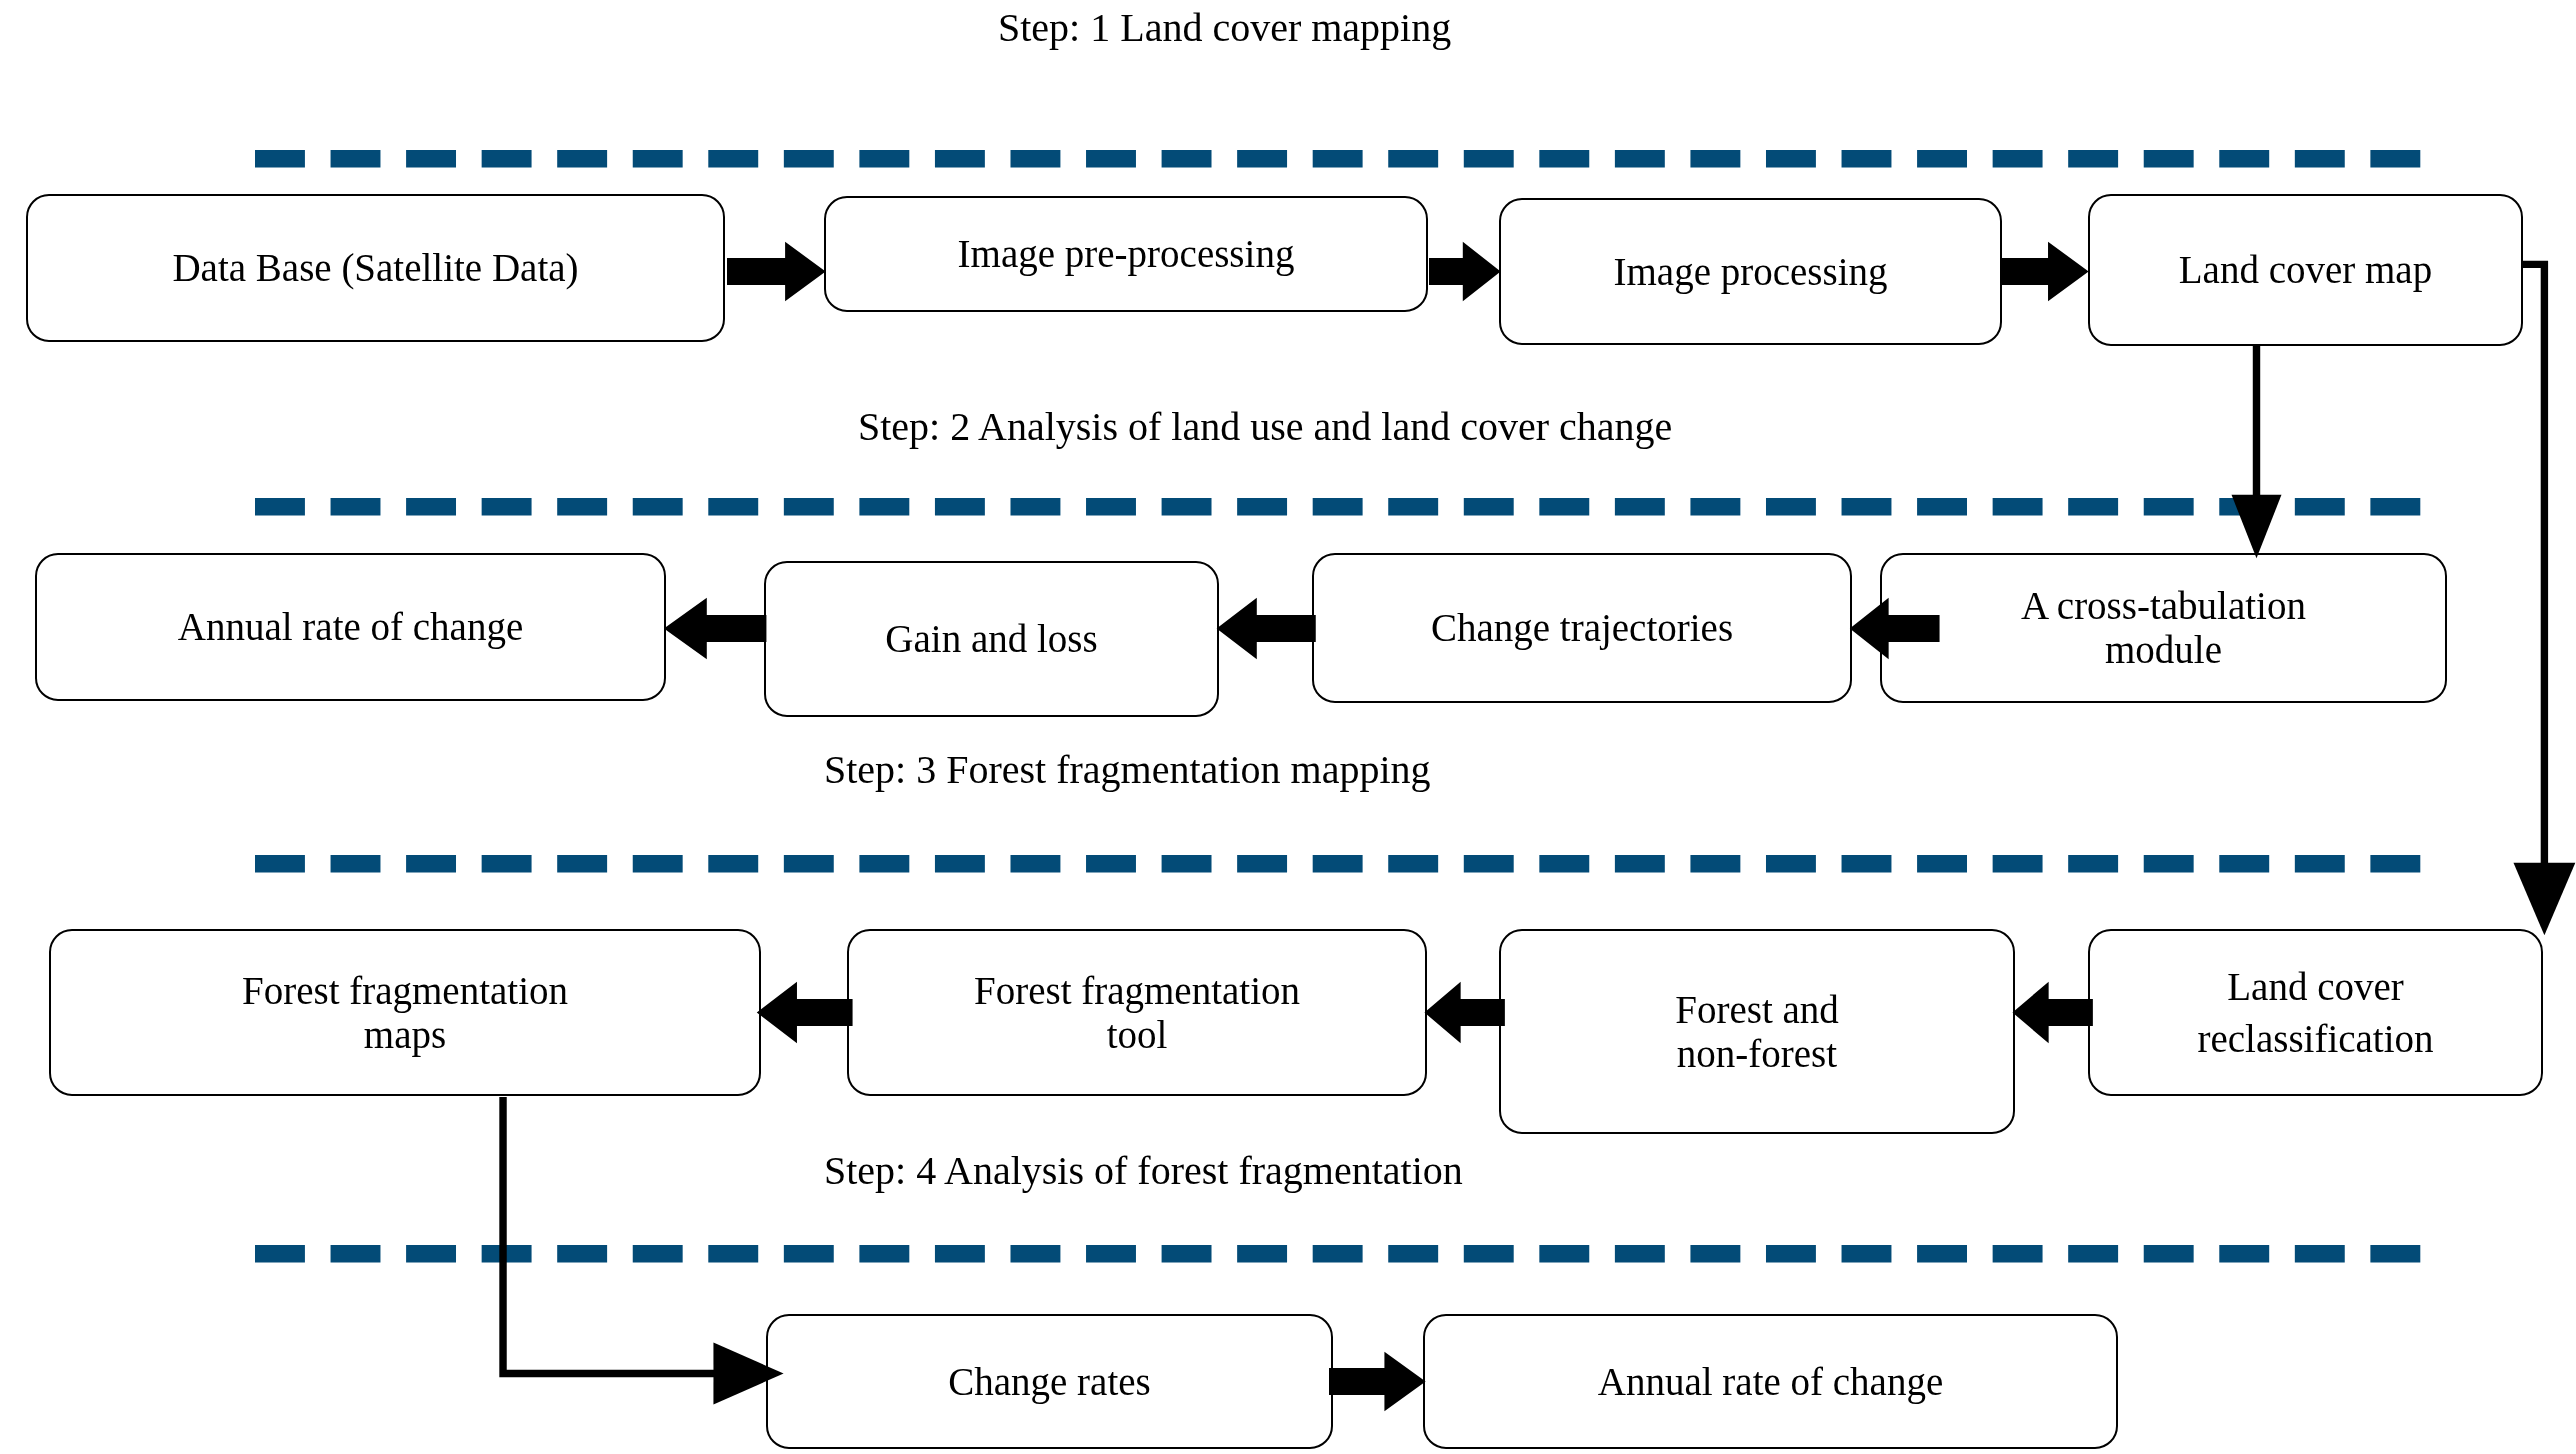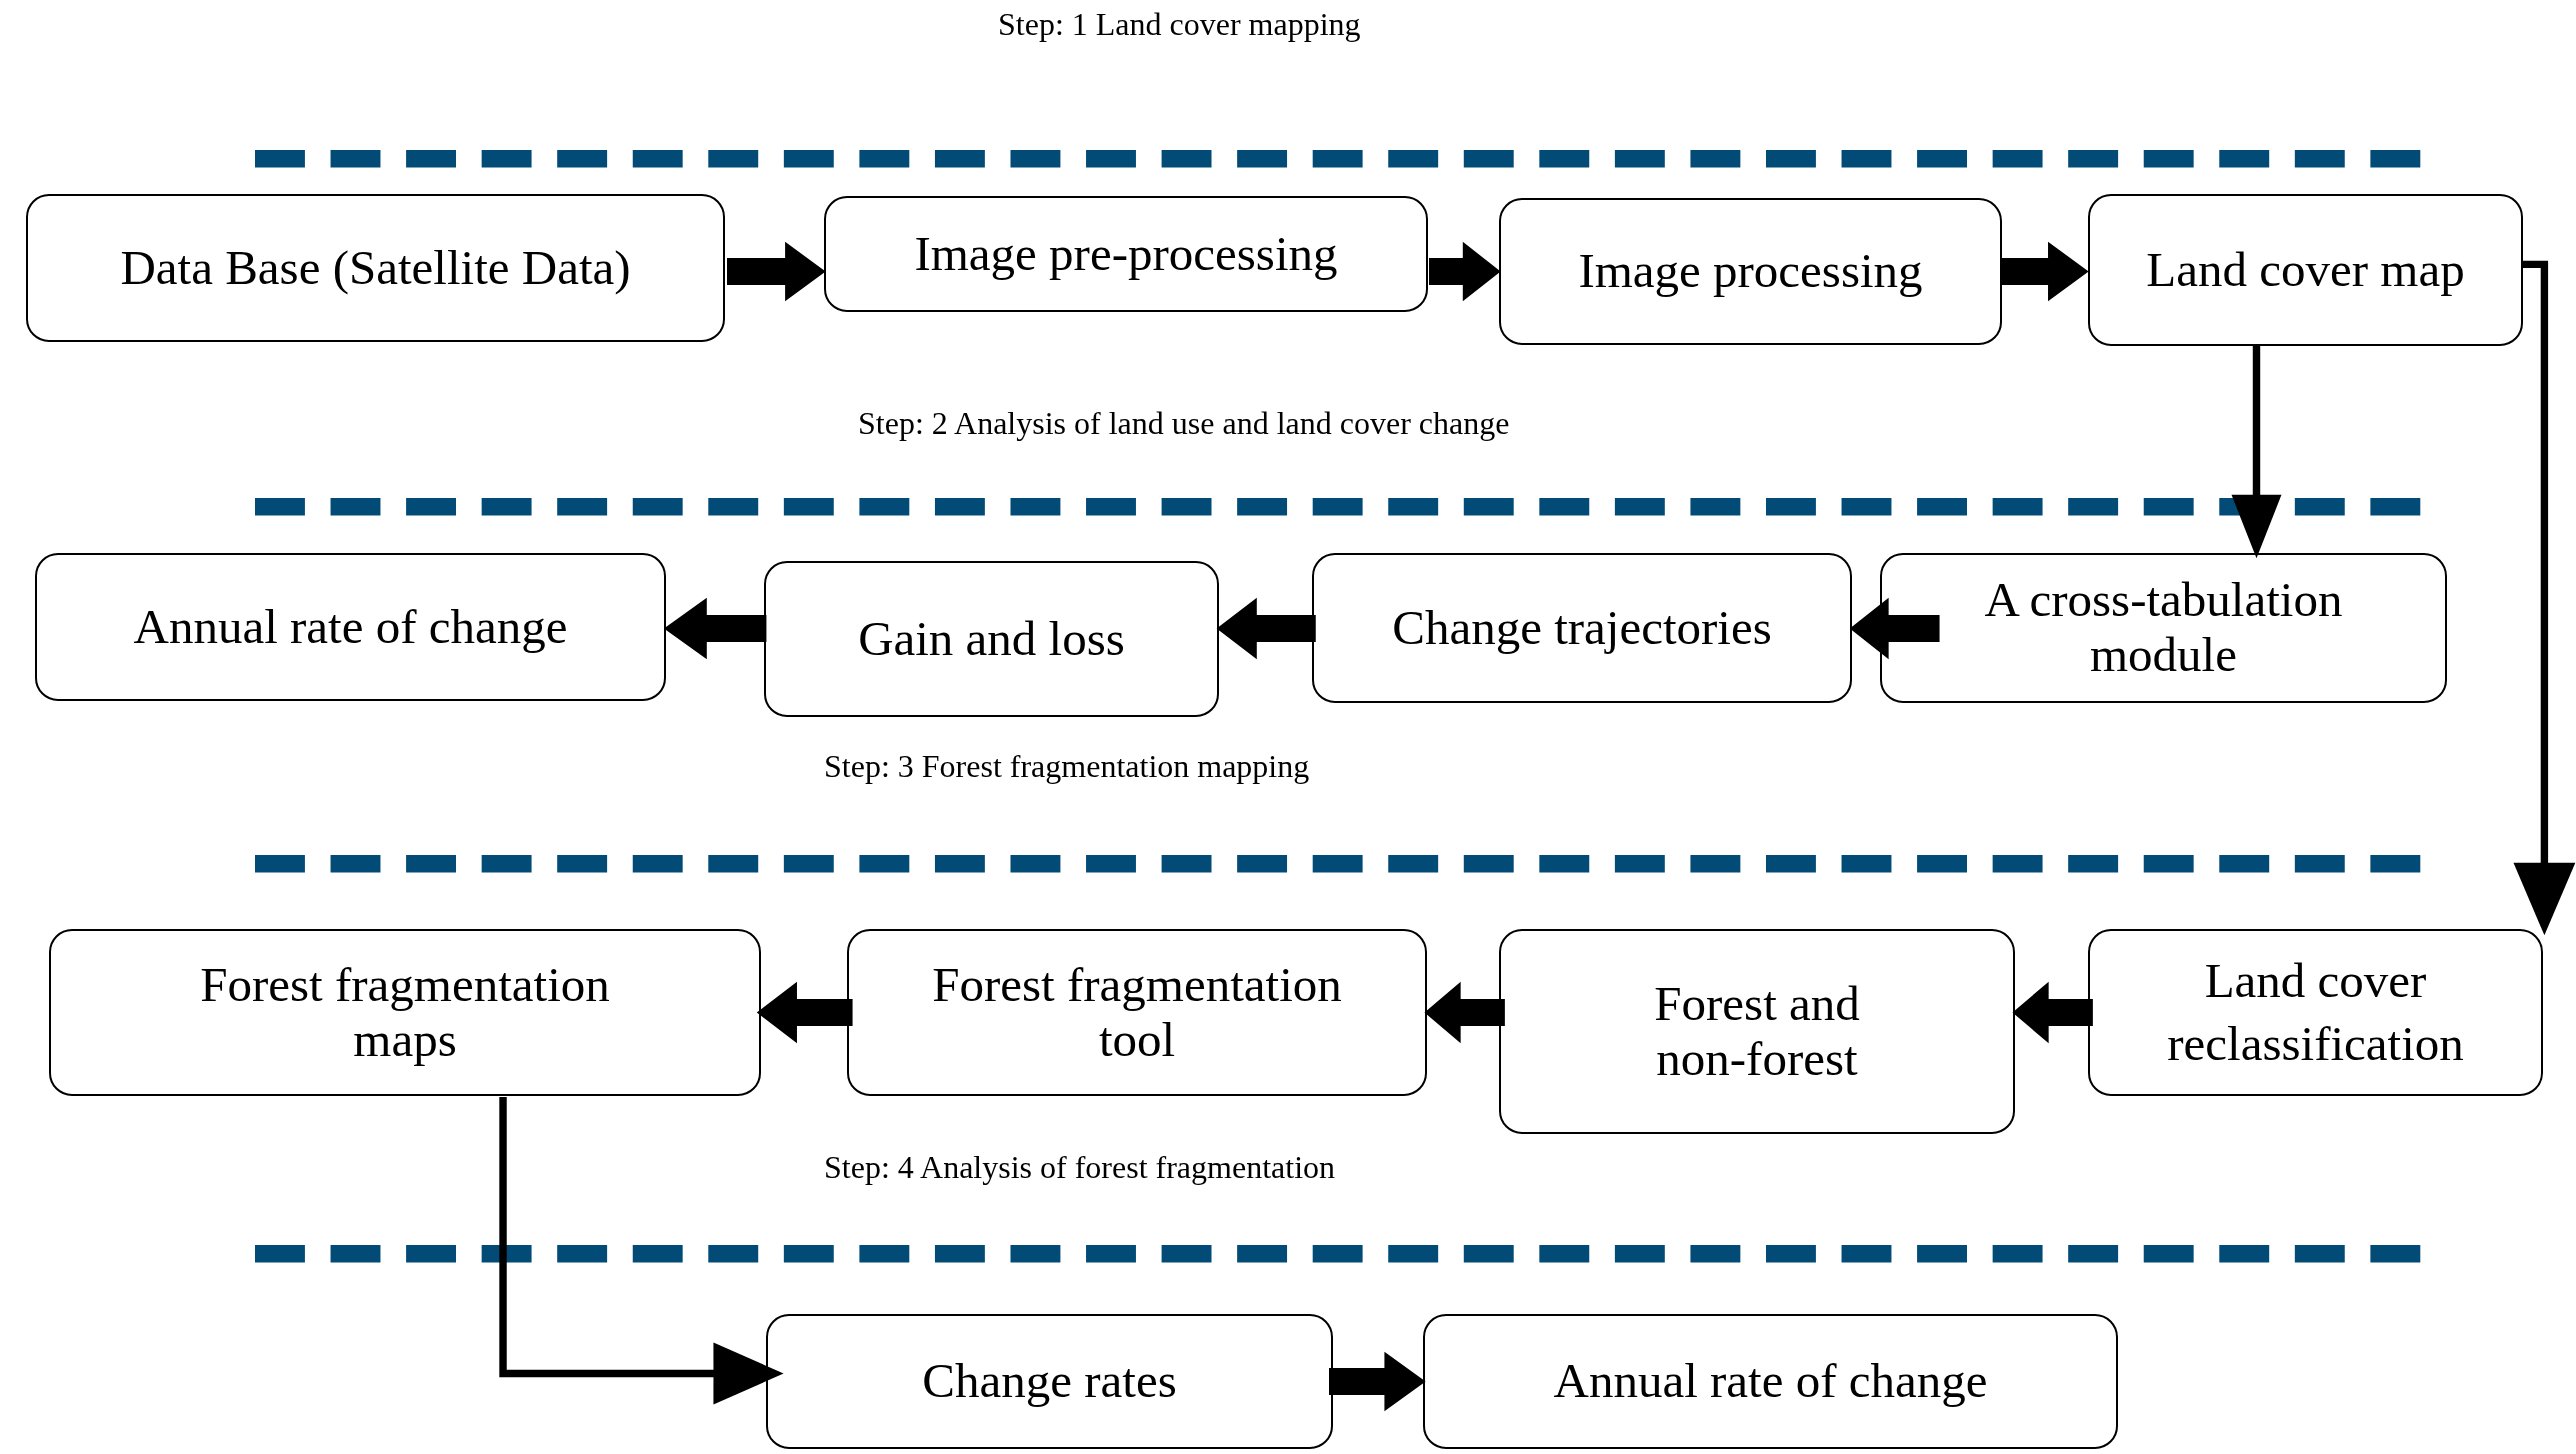--- a/index.html
+++ b/index.html
@@ -11,40 +11,40 @@
   #canvas{
     position:relative;
     width:2576px;
     height:1454px;
     background:#ffffff;
     overflow:hidden;
   }
   .step-label{
     position:absolute;
     white-space:nowrap;
-    font-size:32px;
+    font-size:40px;
     line-height:1;
     color:#000;
     font-family:"Liberation Serif","DejaVu Serif",serif;
   }
   .dash-line{
     position:absolute;
     height:17.5px;
   }
   .node{
     position:absolute;
     box-sizing:border-box;
     border:2.7px solid #000;
     border-radius:23px;
     background:#ffffff;
     display:flex;
     align-items:center;
     justify-content:center;
     text-align:center;
-    font-size:49px;
+    font-size:39px;
     line-height:1.12;
     padding:2.7px 6.7px;
     font-family:"Liberation Serif","DejaVu Serif",serif;
     color:#000;
   }
   .node span{display:block;}
   .conn{position:absolute;}
   .conn svg{display:block;overflow:visible;}
 </style>
 </head>

